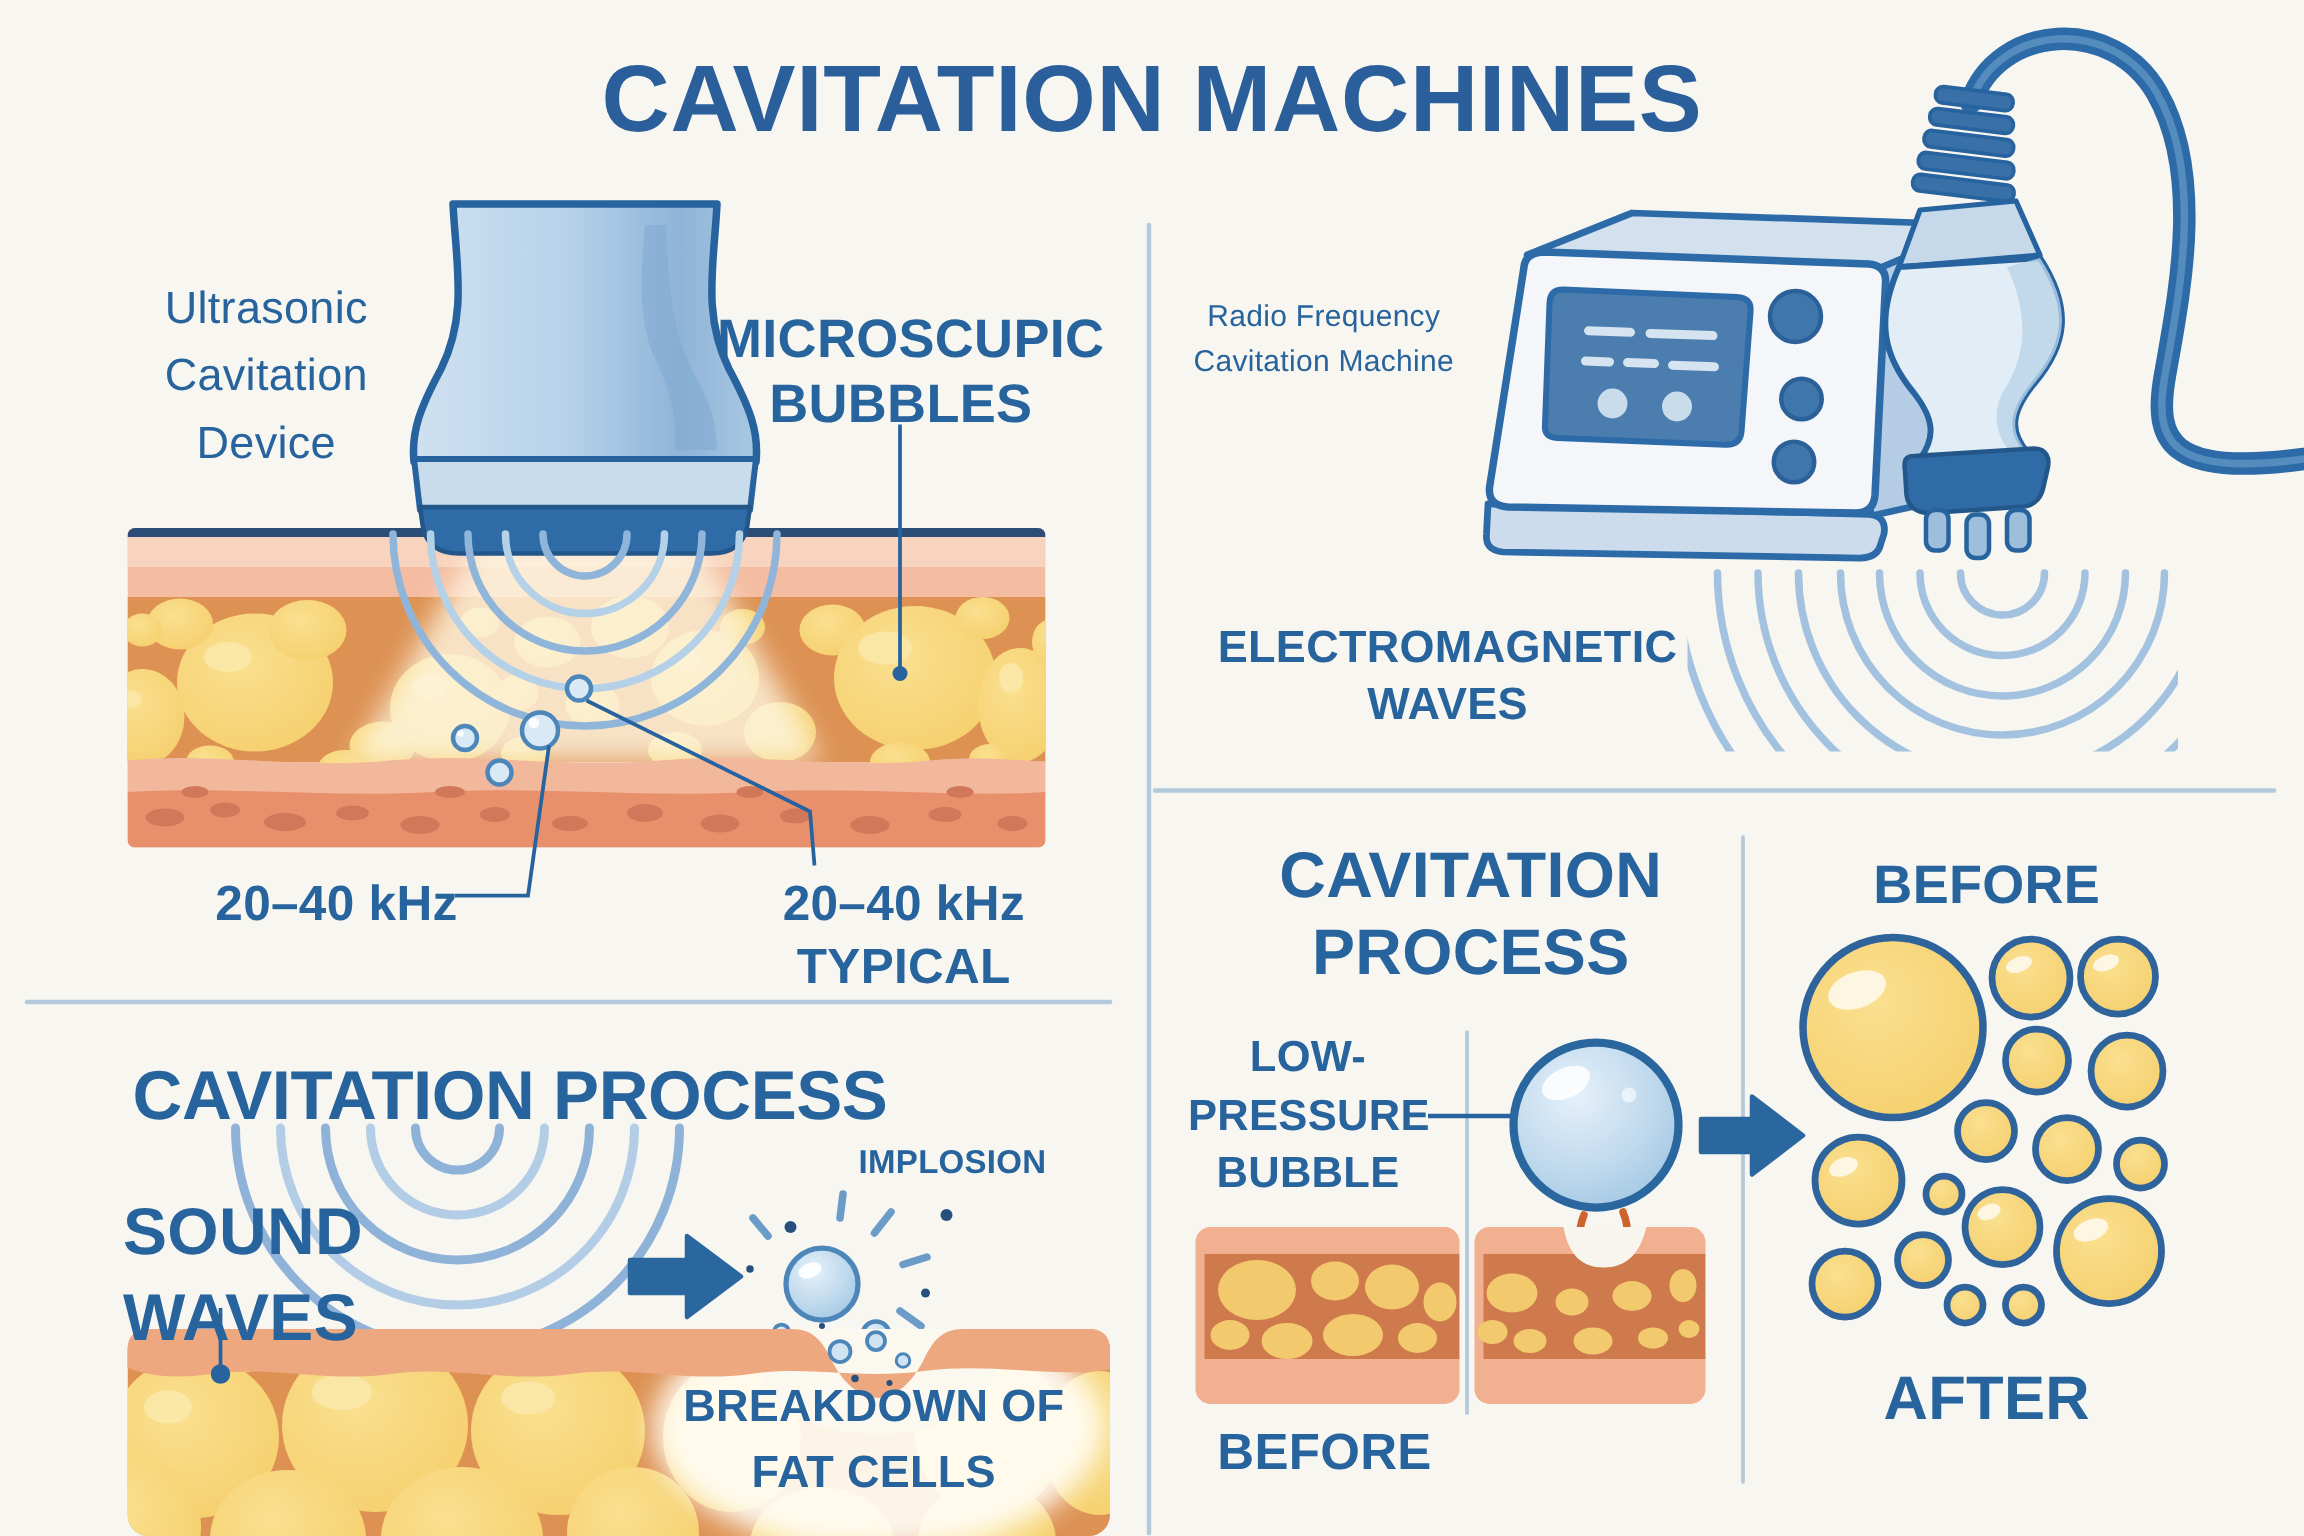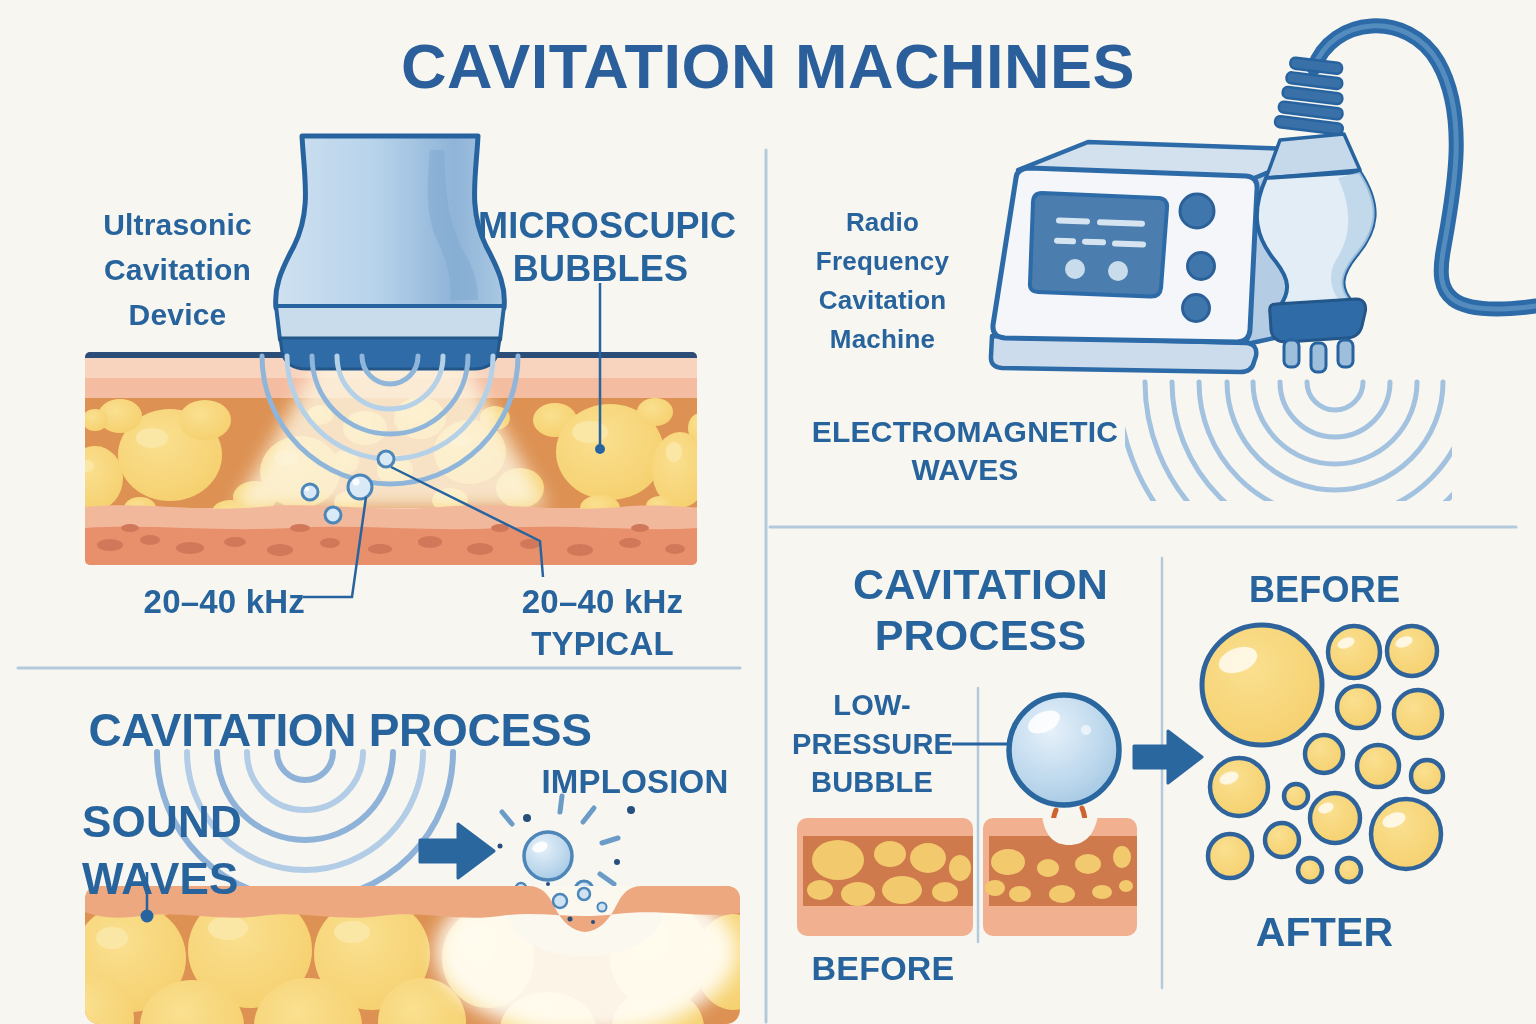--- a/index.html
+++ b/index.html
@@ -11,21 +11,21 @@
   #stage{position:absolute;left:0;top:0;width:1536px;height:1024px;padding-left:24px;}
   svg.art{position:absolute;left:0;top:0;}
   .lbl{
     position:absolute;color:#27639c;font-weight:700;text-align:center;
     line-height:1.28;letter-spacing:.2px;
   }
   .title{
     left:0;top:26px;width:1536px;font-size:63px;font-weight:800;
     color:#2b5f9b;letter-spacing:.5px;white-space:nowrap;
   }
-  .tc{font-weight:700;margin-top:19px;}
+  .tc{font-weight:400;}
   .h-left{left:80px;top:701px;width:520px;font-size:46px;font-weight:800;white-space:nowrap;letter-spacing:-.3px;}
   .h-right{left:828px;top:559px;width:305px;font-size:43px;font-weight:800;line-height:1.18;}
 </style>
 </head>
 <body>
 
 <div id="stage">
 
 <svg class="art" width="1536" height="1024" viewBox="0 0 1536 1024">
   <defs>
@@ -388,30 +388,31 @@
 <div class="lbl title">CAVITATION MACHINES</div>
 
 <div class="lbl tc" style="left:75px;top:183px;width:205px;font-size:30px;line-height:1.5;">Ultrasonic Cavitation Device</div>
 
 <div class="lbl" style="left:478px;top:204px;width:245px;font-size:36px;line-height:1.2;">MICROSCUPIC BUBBLES</div>
 
 <div class="lbl" style="left:110px;top:581px;width:195px;font-size:33px;white-space:nowrap;text-align:right;">20–40 kHz</div>
 
 <div class="lbl" style="left:505px;top:581px;width:195px;font-size:33px;line-height:1.28;">20–40 kHz TYPICAL</div>
 
-<div class="lbl tc" style="left:795px;top:184px;width:175px;font-size:26px;line-height:1.5;">Radio Frequency Cavitation Machine</div>
+<div class="lbl tc" style="left:795px;top:196px;width:175px;font-size:20px;line-height:1.5;">Radio Frequency Cavitation Machine</div>
 
 <div class="lbl" style="left:795px;top:413px;width:340px;font-size:30px;line-height:1.27;text-align:center;">ELECTROMAGNETIC WAVES</div>
 
 <div class="lbl h-left">CAVITATION PROCESS</div>
 
 <div class="lbl" style="left:82px;top:793px;width:130px;font-size:44px;line-height:1.3;">SOUND WAVES</div>
 
-<div class="lbl" style="left:535px;top:761px;width:200px;font-size:33px;white-space:nowrap;">IMPLOSION</div>
-
+<div class="lbl" style="left:535px;top:761px;width:200px;font-size:22px;white-space:nowrap;">IMPLOSION</div>
+
+<div class="lbl" style="left:455px;top:916px;width:255px;font-size:30px;line-height:1.45;">BREAKDOWN OF FAT CELLS</div>
 
 <div class="lbl h-right">CAVITATION PROCESS</div>
 
 <div class="lbl" style="left:1222px;top:567px;width:205px;font-size:36px;">BEFORE</div>
 
 <div class="lbl" style="left:792px;top:686px;width:160px;font-size:29px;line-height:1.33;">LOW-PRESSURE BUBBLE</div>
 
 <div class="lbl" style="left:1222px;top:906px;width:205px;font-size:41px;">AFTER</div>
 
 <div class="lbl" style="left:793px;top:947px;width:180px;font-size:34px;">BEFORE</div>

